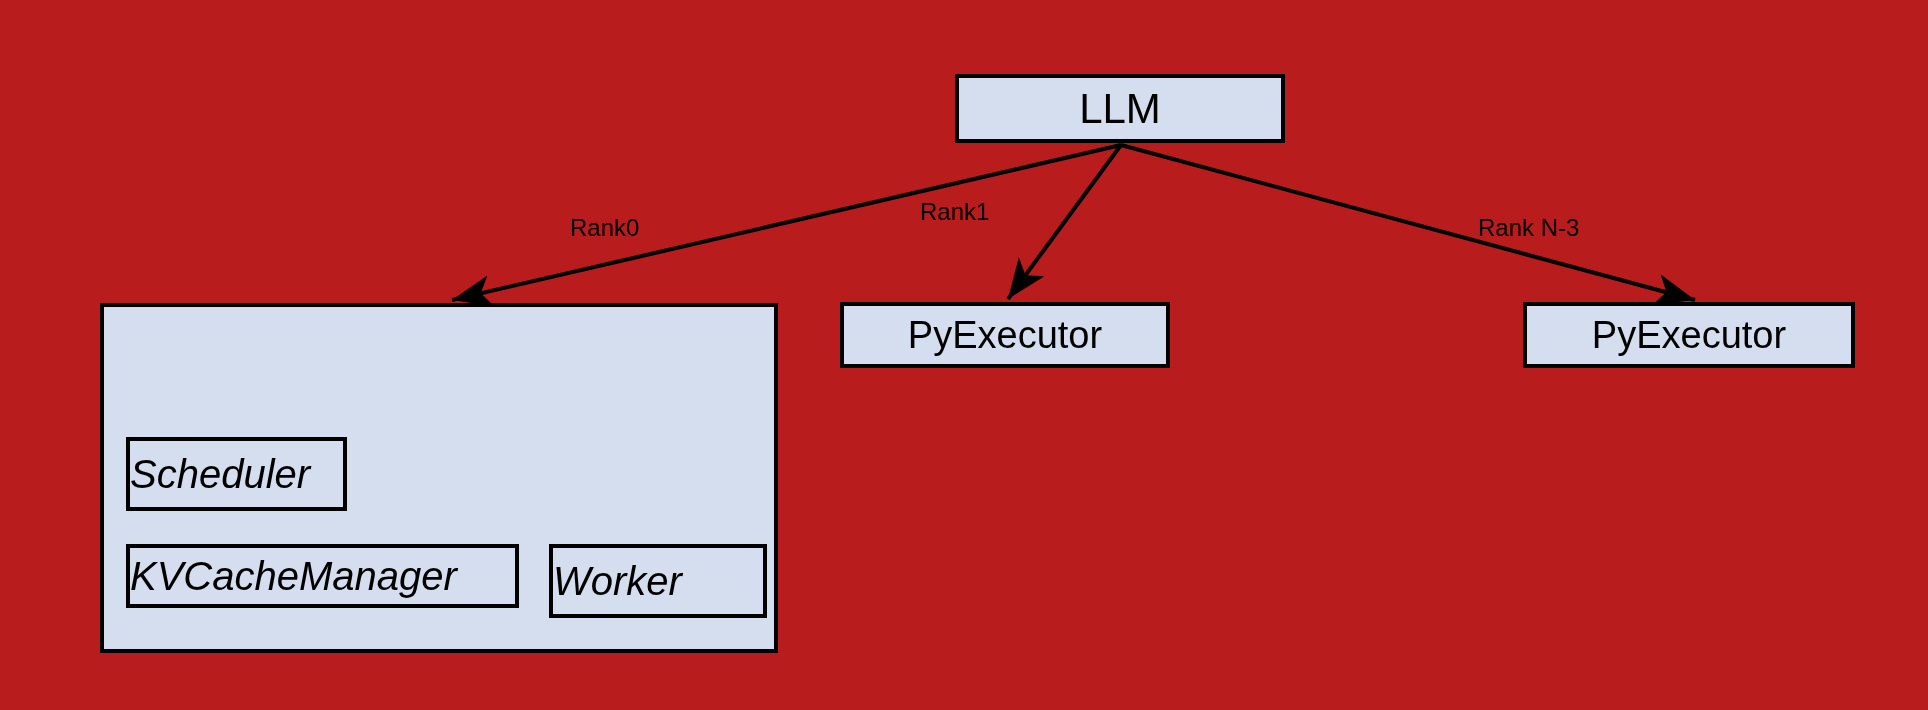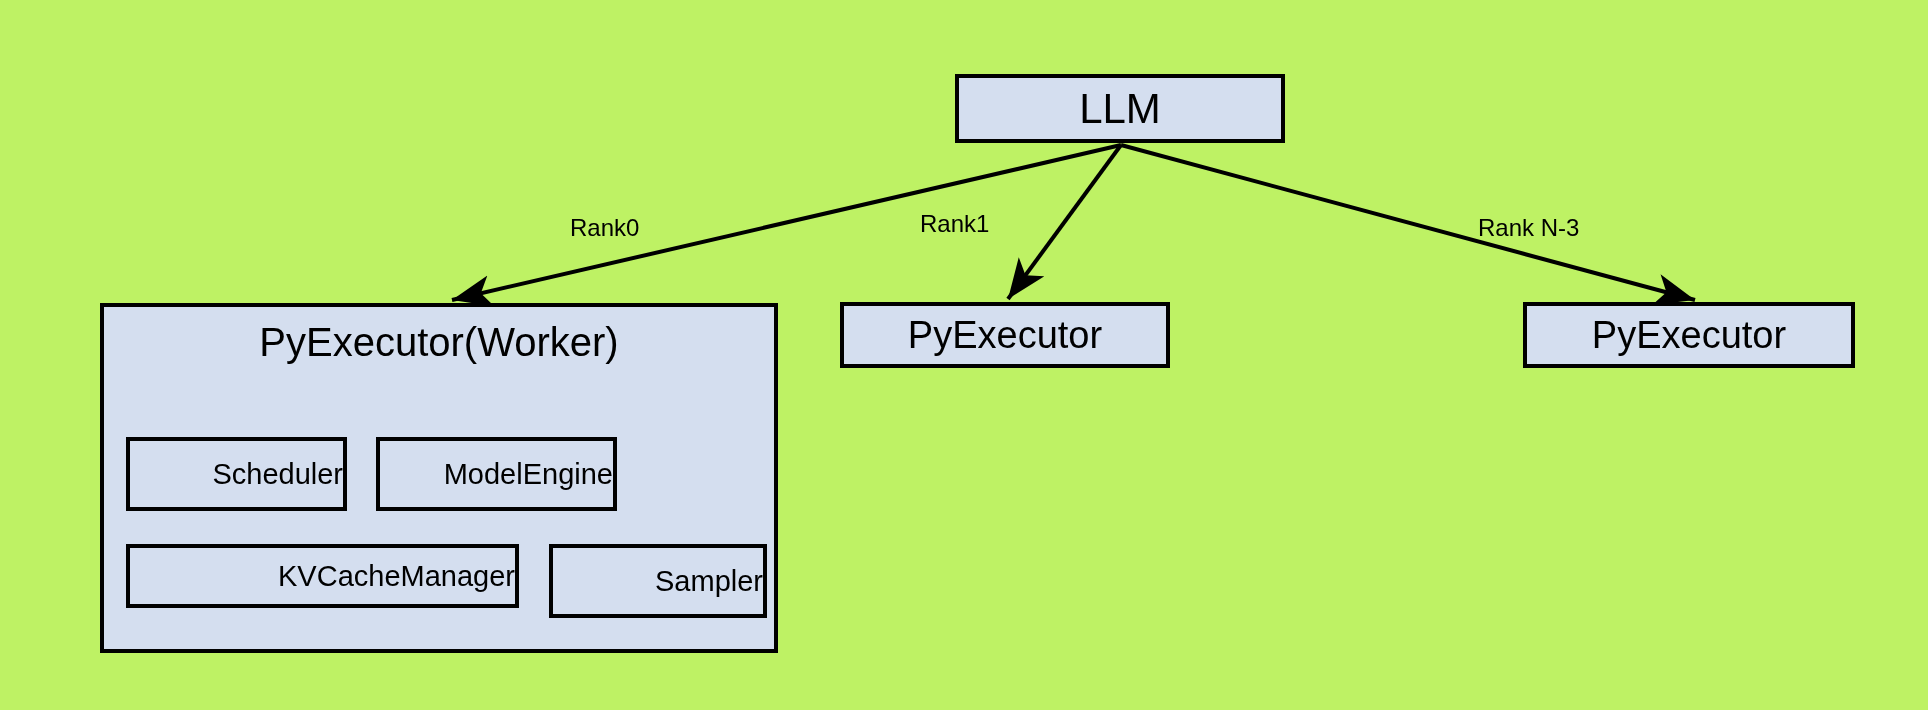--- a/index.html
+++ b/index.html
@@ -7,21 +7,21 @@
     padding: 0;
     background: #ffffff;
   }
   body {
     font-family: "Liberation Sans", sans-serif;
   }
   #canvas {
     position: relative;
     width: 1928px;
     height: 710px;
-    background: #bef264;
+    background: #b91c1c;
     overflow: hidden;
   }
   #edges {
     position: absolute;
     left: 0;
     top: 0;
     width: 1928px;
     height: 710px;
     pointer-events: none;
   }
@@ -62,25 +62,26 @@
     color: #000000;
     white-space: nowrap;
   }
   .subnode {
     position: absolute;
     box-sizing: border-box;
     background: #d4deef;
     border: 4px solid #000000;
     display: flex;
     align-items: center;
-    justify-content: flex-end;
-    font-size: 29px;
+    justify-content: flex-start;
+    font-size: 40px;
     color: #000000;
     white-space: nowrap;
     line-height: 1;
+    font-style: italic;
   }
   .sub-scheduler   { left: 22px;  top: 130px; width: 221px; height: 74px; }
   .sub-modelengine { left: 272px; top: 130px; width: 241px; height: 74px; }
   .sub-kvcache     { left: 22px;  top: 237px; width: 393px; height: 64px; }
   .sub-sampler     { left: 445px; top: 237px; width: 218px; height: 74px; }
   .node-exec-mid {
     left: 840px;
     top: 302px;
     width: 330px;
     height: 66px;
@@ -94,21 +95,21 @@
     font-size: 38px;
   }
   .edge-label {
     position: absolute;
     font-size: 24px;
     color: #000000;
     line-height: 1;
     white-space: nowrap;
   }
   .lbl-rank0   { left: 570px;  top: 216px; }
-  .lbl-rank1   { left: 920px;  top: 212px; }
+  .lbl-rank1   { left: 920px;  top: 200px; }
   .lbl-rankn   { left: 1478px; top: 216px; }
 </style>
 </head>
 <body>
 
 <div id="canvas">
 
   <svg id="edges" viewBox="0 0 1928 710" width="1928" height="710" xmlns="http://www.w3.org/2000/svg">
     <defs>
       <marker id="arrowhead" markerWidth="12" markerHeight="12" refX="10" refY="4" orient="auto" markerUnits="strokeWidth">
@@ -118,36 +119,32 @@
     <line x1="1121" y1="145" x2="452" y2="300" stroke="#000000" stroke-width="4" marker-end="url(#arrowhead)"></line>
     <line x1="1121" y1="145" x2="1008" y2="299" stroke="#000000" stroke-width="4" marker-end="url(#arrowhead)"></line>
     <line x1="1121" y1="145" x2="1695" y2="300" stroke="#000000" stroke-width="4" marker-end="url(#arrowhead)"></line>
   </svg>
 
   <div class="node node-llm">
     <span>LLM</span>
   </div>
 
   <div class="node node-worker">
-    <div class="worker-title">PyExecutor(Worker)</div>
 
     <div class="subnode sub-scheduler">
       <span>Scheduler</span>
     </div>
 
-    <div class="subnode sub-modelengine">
-      <span>ModelEngine</span>
-    </div>
 
     <div class="subnode sub-kvcache">
       <span>KVCacheManager</span>
     </div>
 
     <div class="subnode sub-sampler">
-      <span>Sampler</span>
+      <span>Worker</span>
     </div>
   </div>
 
   <div class="node node-exec-mid">
     <span>PyExecutor</span>
   </div>
 
   <div class="node node-exec-right">
     <span>PyExecutor</span>
   </div>

